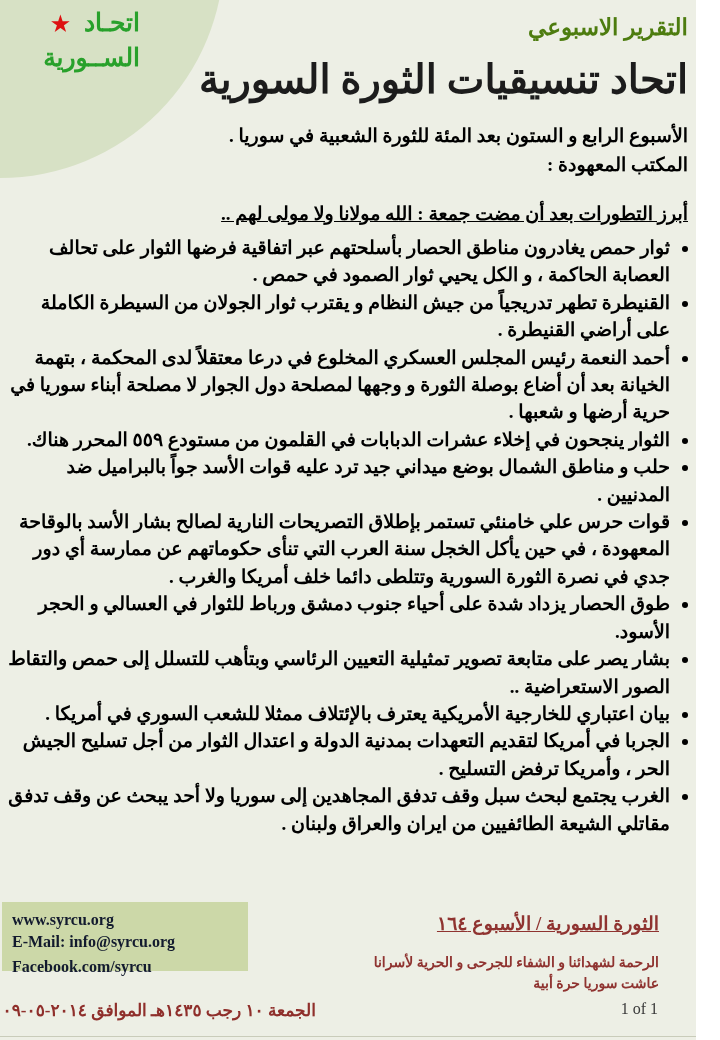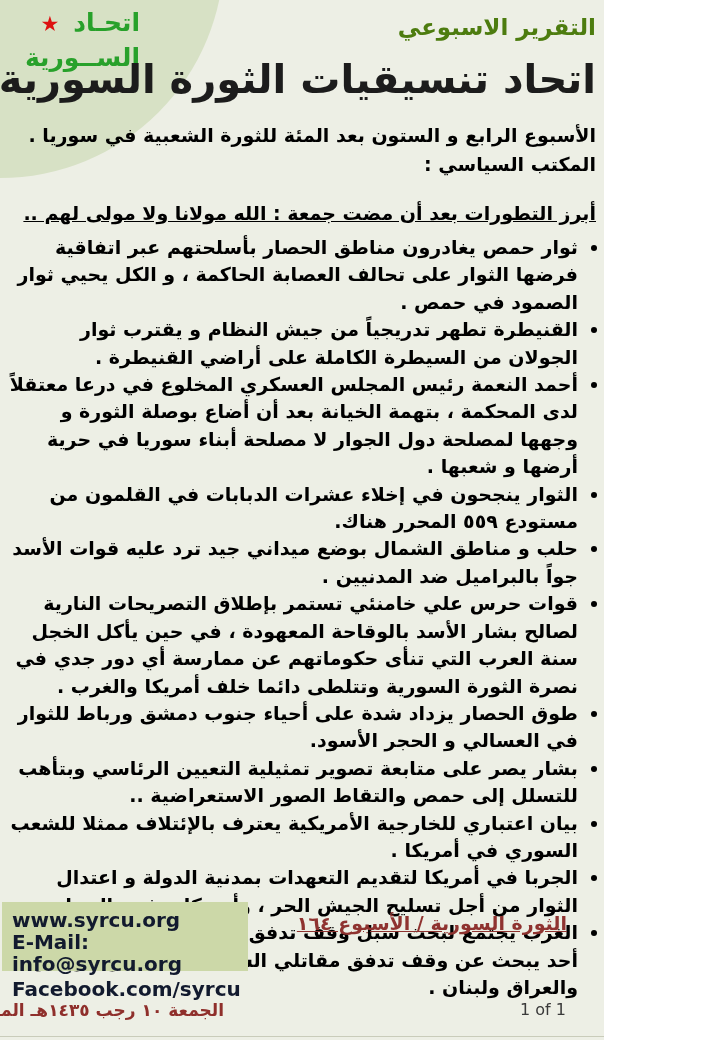--- a/index.html
+++ b/index.html
@@ -1,17 +1,17 @@
 <!DOCTYPE html>
 <html lang="ar"><head>
 <meta charset="utf-8">
 <style>
   html,body{margin:0;padding:0;}
   body{width:720px;height:1040px;font-family:"DejaVu Sans",sans-serif;}
-  .page{position:relative;width:604px;height:1040px;background:#edefe5;overflow:hidden;}
+  .page{position:relative;width:696px;height:1040px;background:#edefe5;overflow:hidden;font-family:Liberation Serif, serif;}
 
   
   .bg-circle{position:absolute;left:-224px;top:-270px;width:448px;height:448px;
     border-radius:50%;background:#d7e1c5;}
 
   
   .logo{position:absolute;left:22px;top:6px;width:118px;direction:rtl;text-align:right;}
   .logo .line{font-weight:bold;font-size:25px;line-height:33px;color:#28a12b;white-space:nowrap;}
   .logo .star{color:#dd1111;font-size:21px;}
   .logo .gap{display:inline-block;width:14px;}
@@ -30,21 +30,21 @@
   
   .bullets{position:absolute;top:234px;right:8px;left:8px;}
   .bullets ul{margin:0;padding:0 18px 0 0;direction:rtl;text-align:right;list-style:disc outside;}
   .bullets li{font-size:19px;font-weight:bold;color:#000;line-height:27.4px;}
 
   .closing{position:absolute;right:18px;top:845px;direction:rtl;font-size:21px;font-weight:bold;
     color:#1fa826;text-decoration:underline;}
 
   
   .contact-box{position:absolute;left:2px;top:902px;width:226px;height:56px;background:#ccd8a8;
-    padding:7px 10px 6px 10px;color:#121a2e;font-weight:bold;font-size:20px;line-height:22px;}
+    padding:7px 10px 6px 10px;color:#121a2e;font-weight:bold;font-size:16px;line-height:22px;}
   .contact-box .fb{margin-top:3px;}
   .week-title{position:absolute;right:37px;top:912px;direction:rtl;color:#8f3330;font-weight:bold;
     font-size:19px;text-decoration:underline;}
   .tribute{position:absolute;right:37px;top:952px;direction:rtl;text-align:right;color:#8f3330;
     font-size:14px;font-weight:bold;line-height:21px;}
   .page-num{position:absolute;right:38px;top:1000px;color:#3a3a3a;font-size:16px;}
   .date-line{position:absolute;right:380px;top:1000px;direction:rtl;white-space:nowrap;
     color:#8f2f2b;font-weight:bold;font-size:17px;}
   .bottom-rule{position:absolute;left:0;bottom:3px;width:100%;height:1px;background:#c9ccba;}
 </style>
@@ -62,21 +62,21 @@
     <div class="line">
       <span>الســورية</span>
     </div>
   </div>
 
   <div class="report-label">التقرير الاسبوعي</div>
   <div class="org-title">اتحاد تنسيقيات الثورة السورية</div>
 
   <div class="intro">
     <div>الأسبوع الرابع و الستون بعد المئة للثورة الشعبية في سوريا .</div>
-    <div>المكتب السياسي :</div>
+    <div>المكتب المعهودة :</div>
     <div class="heading">أبرز التطورات بعد أن مضت جمعة : الله مولانا ولا مولى لهم ..</div>
   </div>
 
   <div class="bullets">
     <ul>
       <li>ثوار حمص يغادرون مناطق الحصار بأسلحتهم عبر اتفاقية فرضها الثوار على تحالف العصابة الحاكمة ، و الكل يحيي ثوار الصمود في حمص .</li>
       <li>القنيطرة تطهر تدريجياً من جيش النظام و يقترب ثوار الجولان من السيطرة الكاملة على أراضي القنيطرة .</li>
       <li>أحمد النعمة رئيس المجلس العسكري المخلوع في درعا معتقلاً لدى المحكمة ، بتهمة الخيانة بعد أن أضاع بوصلة الثورة و وجهها لمصلحة دول الجوار لا مصلحة أبناء سوريا في حرية أرضها و شعبها .</li>
       <li>الثوار ينجحون في إخلاء عشرات الدبابات في القلمون من مستودع ٥٥٩ المحرر هناك.</li>
       <li>حلب و مناطق الشمال بوضع ميداني جيد ترد عليه قوات الأسد جواً بالبراميل ضد المدنيين .</li>
@@ -91,18 +91,22 @@
 
 
   <div class="contact-box">
     <div>www.syrcu.org</div>
     <div>E-Mail: info@syrcu.org</div>
     <div class="fb">Facebook.com/syrcu</div>
   </div>
 
   <div class="week-title">الثورة السورية / الأسبوع ١٦٤</div>
 
+  <div class="tribute">
+    <div>الرحمة لشهدائنا و الشفاء للجرحى و الحرية لأسرانا</div>
+    <div>عاشت سوريا حرة أبية</div>
+  </div>
 
   <div class="page-num">1 of 1</div>
   <div class="date-line">الجمعة ١٠ رجب ١٤٣٥هـ الموافق ٢٠١٤-٠٥-٠٩ .</div>
   <div class="bottom-rule"></div>
 
 </div>
 
 </body></html>

